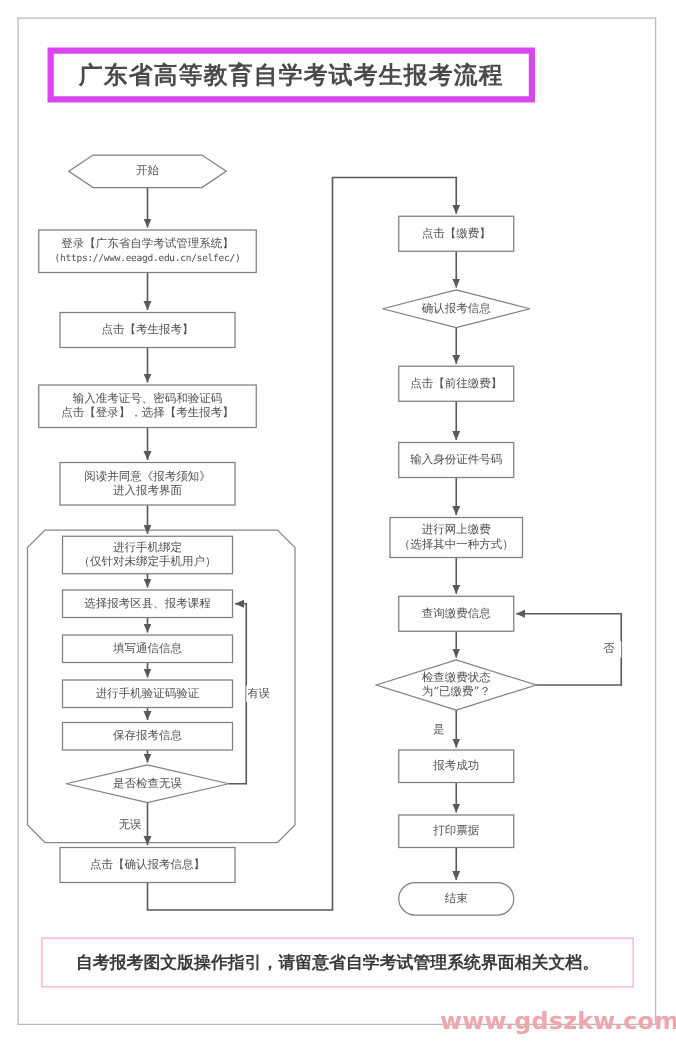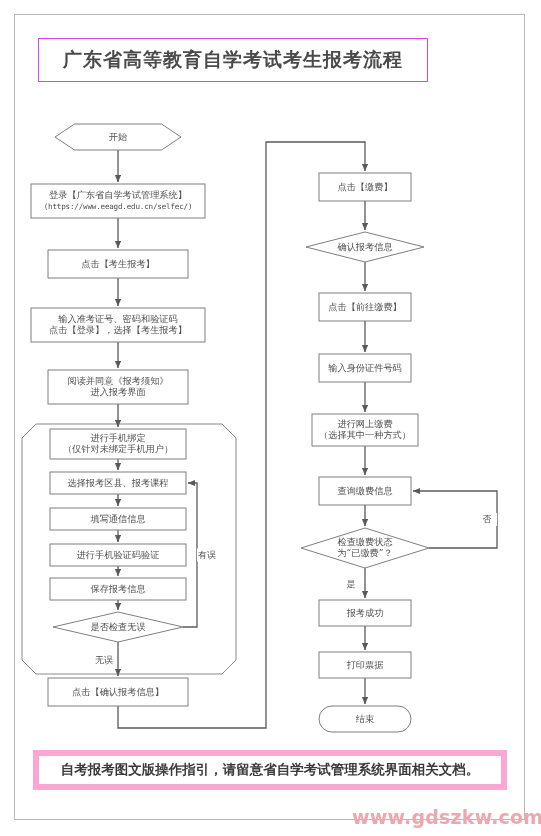--- a/index.html
+++ b/index.html
@@ -26,41 +26,41 @@
     height: 806px;
     border: 1px solid #b9b9b9;
     box-sizing: border-box;
   }
   #title-box {
     position: absolute;
     left: 38px;
     top: 38px;
     width: 390px;
     height: 44px;
-    border: 1px solid #d946ef;
+    border: 5px solid #d946ef;
     box-sizing: border-box;
     display: flex;
     align-items: center;
     justify-content: center;
   }
   #title-text {
     font-family: "DejaVu Serif", "Liberation Serif", serif;
     font-size: 19px;
     font-weight: bold;
     letter-spacing: 1px;
     color: #4a4a4a;
     white-space: nowrap;
   }
   #footer-box {
     position: absolute;
     left: 33px;
     top: 750px;
     width: 474px;
     height: 40px;
-    border: 6px solid #f9a8d4;
+    border: 1px solid #f9a8d4;
     box-sizing: border-box;
     display: flex;
     align-items: center;
     justify-content: center;
   }
   #footer-text {
     font-family: "DejaVu Serif", "Liberation Serif", serif;
     font-size: 13.5px;
     font-weight: bold;
     color: #3b3b3b;

